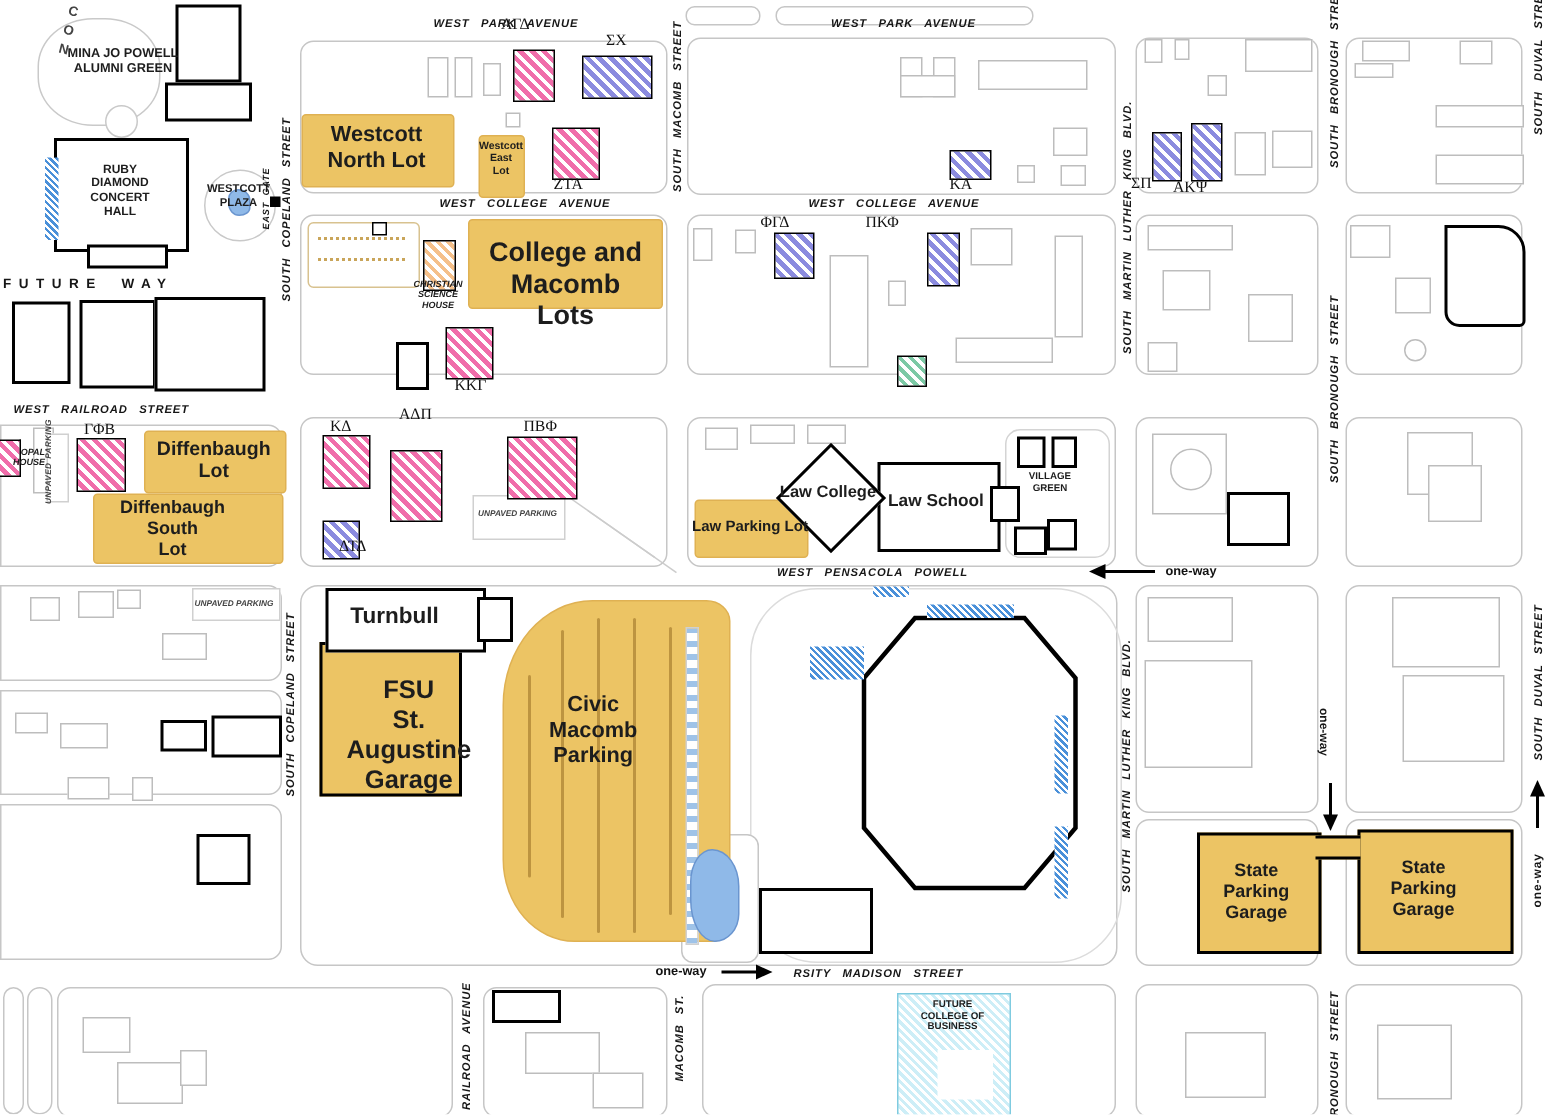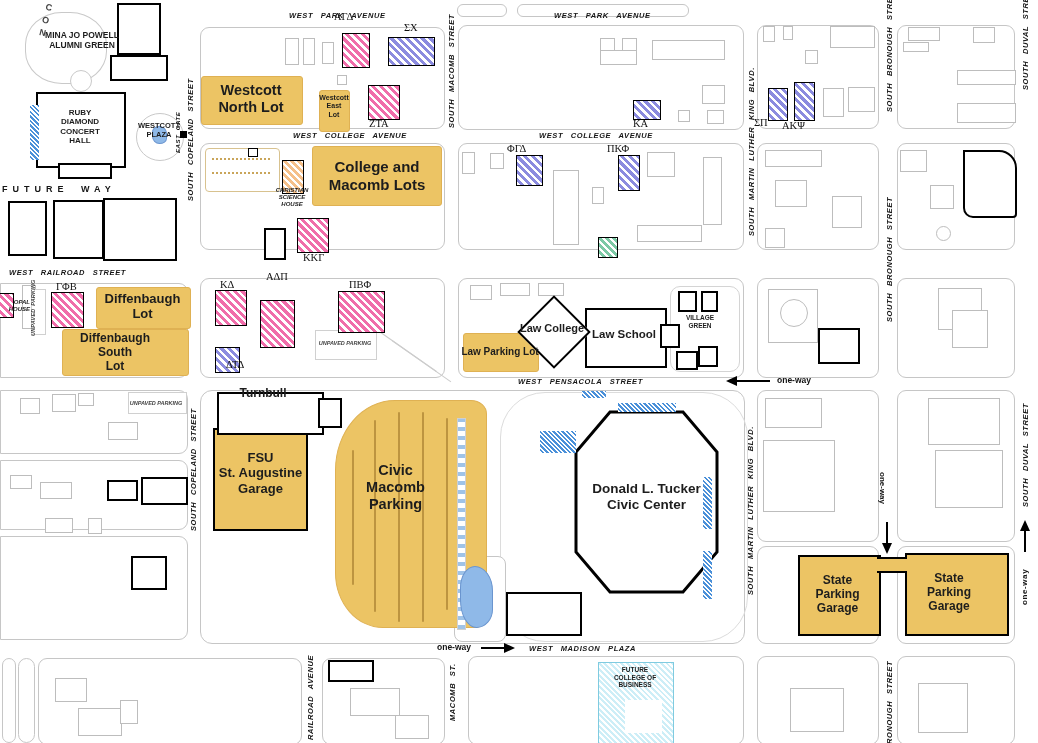--- a/index.html
+++ b/index.html
@@ -250,44 +250,42 @@
 DIAMOND
 CONCERT
 HALL</div>
   <div class="lbl" style="left:134px;top:122px;width:50px;font-size:7.5px">WESTCOTT
 PLAZA</div>
   <div class="lbl" style="left:201px;top:82px;width:100px;font-size:14.5px">Westcott
 North Lot</div>
   <div class="lbl" style="left:316px;top:94px;width:36px;font-size:7px">Westcott
 East
 Lot</div>
-  <div class="lbl" style="left:322px;top:158px;width:110px;font-size:15px">College and
+  <div class="lbl" style="left:322px;top:158px;width:110px;font-size:18px">College and
 Macomb Lots</div>
   <div class="lbl" style="left:264px;top:187px;width:56px;font-size:6px;font-style:italic">CHRISTIAN
 SCIENCE
 HOUSE</div>
   <div class="lbl" style="left:96px;top:291px;width:93px;font-size:13px">Diffenbaugh
 Lot</div>
   <div class="lbl" style="left:70px;top:331px;width:90px;font-size:12px">Diffenbaugh
 South
 Lot</div>
   <div class="lbl" style="left:461px;top:346px;width:78px;font-size:10px;white-space:nowrap">Law Parking Lot</div>
   <div class="lbl" style="left:516px;top:322px;width:72px;font-size:11px;white-space:nowrap">Law College</div>
   <div class="lbl" style="left:589px;top:328px;width:70px;font-size:11.5px;white-space:nowrap">Law School</div>
   <div class="lbl" style="left:681px;top:314px;width:38px;font-size:6.5px">VILLAGE
 GREEN</div>
-  <div class="lbl" style="left:224px;top:386px;width:78px;font-size:12px">Turnbull</div>
-  <div class="lbl" style="left:215px;top:450px;width:91px;font-size:13px">FSU
+  <div class="lbl" style="left:224px;top:402px;width:78px;font-size:15px">Turnbull</div>
+  <div class="lbl" style="left:227px;top:450px;width:91px;font-size:17px">FSU
 St. Augustine
 Garage</div>
   <div class="lbl" style="left:348px;top:462px;width:95px;font-size:14.5px">Civic
 Macomb
 Parking</div>
-  <div class="lbl" style="left:584px;top:481px;width:125px;font-size:13.5px;font-weight:600">Donald L. Tucker
-Civic Center</div>
   <div class="lbl" style="left:798px;top:573px;width:79px;font-size:12px">State
 Parking
 Garage</div>
   <div class="lbl" style="left:908px;top:571px;width:82px;font-size:12px">State
 Parking
 Garage</div>
   <div class="lbl" style="left:602px;top:666px;width:66px;font-size:6.5px">FUTURE
 COLLEGE OF
 BUSINESS</div>
   <div class="lbl" style="left:-4px;top:299px;width:34px;font-size:6px;font-style:italic;text-align:right">OPAL
@@ -296,36 +294,36 @@
   <div class="lbl" style="left:126px;top:400px;width:60px;font-size:5.5px;font-style:italic;color:#444">UNPAVED PARKING</div>
   <div class="stv" style="left:30px;top:290px;height:46px;font-size:5.5px;letter-spacing:.2px;word-spacing:1px;color:#444">UNPAVED PARKING</div>
 
   <div class="greek" style="left:334px;top:11px">ΑΓΔ</div>
   <div class="greek" style="left:404px;top:22px">ΣΧ</div>
   <div class="greek" style="left:369px;top:118px">ΖΤΑ</div>
   <div class="greek" style="left:633px;top:118px">ΚΑ</div>
   <div class="greek" style="left:754px;top:117px">ΣΠ</div>
   <div class="greek" style="left:782px;top:120px">ΑΚΨ</div>
   <div class="greek" style="left:507px;top:143px">ΦΓΔ</div>
-  <div class="greek" style="left:607px;top:143px">ΠΚΦ</div>
+  <div class="greek" style="left:577px;top:143px">ΠΚΦ</div>
   <div class="greek" style="left:303px;top:252px">ΚΚΓ</div>
   <div class="greek" style="left:56px;top:281px">ΓΦΒ</div>
   <div class="greek" style="left:220px;top:279px">ΚΔ</div>
   <div class="greek" style="left:266px;top:271px">ΑΔΠ</div>
   <div class="greek" style="left:349px;top:279px">ΠΒΦ</div>
   <div class="greek" style="left:226px;top:359px">ΔΤΔ</div>
 
   <div class="st" style="left:289px;top:11px">WEST PARK AVENUE</div>
   <div class="st" style="left:554px;top:11px">WEST PARK AVENUE</div>
   <div class="st" style="left:293px;top:131px">WEST COLLEGE AVENUE</div>
   <div class="st" style="left:539px;top:131px">WEST COLLEGE AVENUE</div>
   <div class="st" style="left:9px;top:268px">WEST RAILROAD STREET</div>
   <div class="st" style="left:2px;top:184px;font-style:normal;font-size:9px;letter-spacing:5px">FUTURE WAY</div>
-  <div class="st" style="left:518px;top:377px">WEST PENSACOLA STREET</div>
-  <div class="st" style="left:529px;top:644px">WEST MADISON PLAZA</div>
+  <div class="st" style="left:518px;top:377px">WEST PENSACOLA POWELL</div>
+  <div class="st" style="left:529px;top:644px">RSITY MADISON STREET</div>
   <div class="stv" style="left:186px;top:76px;height:128px">SOUTH COPELAND STREET</div>
   <div class="stv" style="left:189px;top:436px;height:95px">SOUTH COPELAND STREET</div>
   <div class="stv" style="left:447px;top:20px;height:108px">SOUTH MACOMB STREET</div>
   <div class="stv" style="left:448px;top:661px;height:62px">MACOMB ST.</div>
   <div class="stv" style="left:747px;top:88px;height:148px">SOUTH MARTIN LUTHER KING BLVD.</div>
   <div class="stv" style="left:746px;top:443px;height:152px">SOUTH MARTIN LUTHER KING BLVD.</div>
   <div class="stv" style="left:885px;top:6px;height:106px">SOUTH BRONOUGH STREET</div>
   <div class="stv" style="left:885px;top:196px;height:126px">SOUTH BRONOUGH STREET</div>
   <div class="stv" style="left:885px;top:658px;height:130px">SOUTH BRONOUGH STREET</div>
   <div class="stv" style="left:1021px;top:4px;height:86px">SOUTH DUVAL STREET</div>

